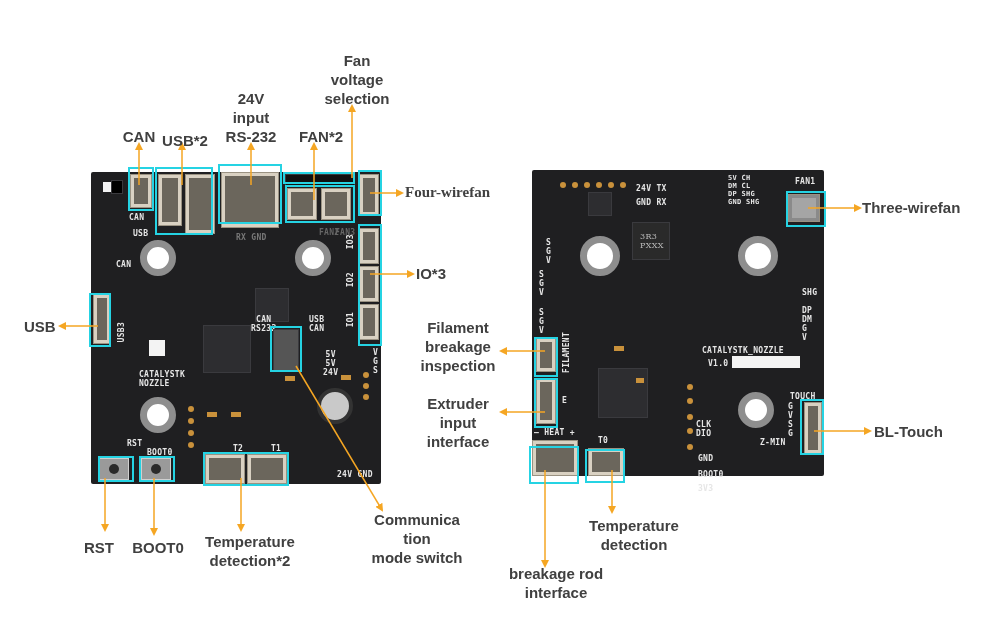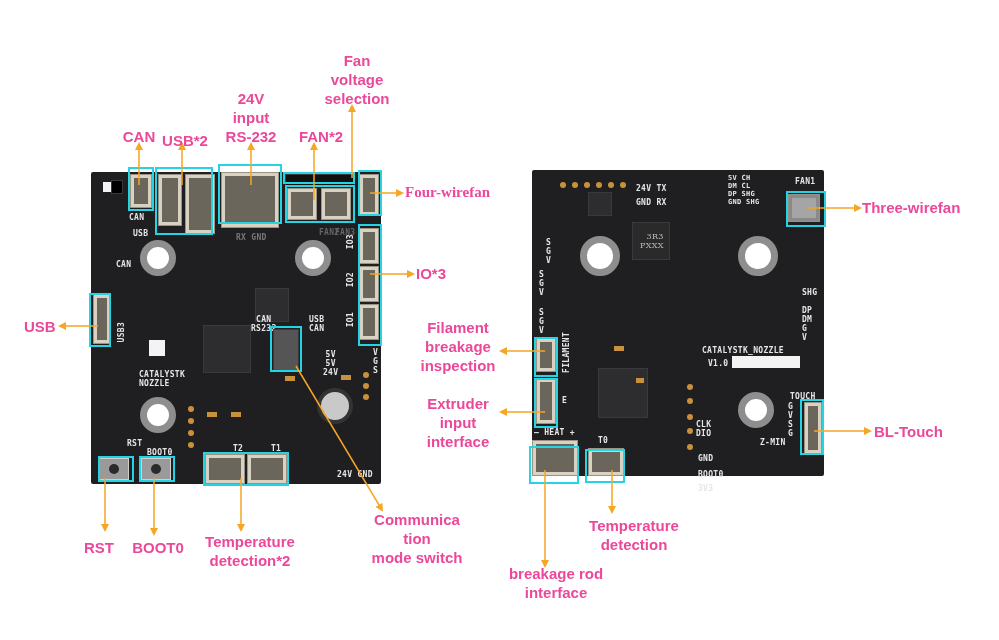--- a/index.html
+++ b/index.html
@@ -1,19 +1,19 @@
 <!DOCTYPE html>
 <html><head>
 <meta charset="utf-8">
 <style>
   html, body { margin: 0; padding: 0; background: #ffffff; }
   body { width: 999px; height: 640px; position: relative; overflow: hidden;
          font-family: "DejaVu Sans", sans-serif; }
   .board { position: absolute; background: #1f1f21; border-radius: 2px; }
-  .label { position: absolute; color: #ec4899; font-size: 15px; font-weight: bold; line-height: 19px;
+  .label { position: absolute; color: #404040; font-size: 15px; font-weight: bold; line-height: 19px;
            text-align: center; white-space: pre-line; font-family: "Liberation Sans", sans-serif; }
   .label.left { text-align: left; }
   .silk { position: absolute; color: #e6e6e6; font-size: 8px; font-weight: bold; line-height: 9px;
           white-space: pre-line; font-family: "DejaVu Sans Mono", monospace; letter-spacing: 0.3px; }
   .hole { position: absolute; border-radius: 50%; background: #ffffff; border: 7px solid #8e8e8e; box-sizing: border-box; }
   .conn { position: absolute; background: #d9d1c2; border: 1px solid #9a9282; box-sizing: border-box; }
   .conn .inner { position: absolute; left: 3px; right: 3px; top: 3px; bottom: 3px; background: #6b665c; }
   .hl { position: absolute; border: 2px solid #25d3e3; box-sizing: border-box; }
   .chip { position: absolute; background: #2d2d30; border: 1px solid #3a3a3e; box-sizing: border-box; }
   .pad { position: absolute; width: 6px; height: 6px; background: #c9913b; border-radius: 50%; }
@@ -166,21 +166,21 @@
   <div class="pad" style="left:155px;top:258px;"></div>
   <div class="pad" style="left:155px;top:274px;"></div>
 
   <div class="silk" style="left:104px;top:12px;line-height:14px;">24V    TX
 GND    RX</div>
   <div class="silk" style="left:196px;top:4px;line-height:8px;font-size:7px;">5V   CH
 DM   CL
 DP   SHG
 GND  SHG</div>
   <div class="silk" style="left:263px;top:7px;">FAN1</div>
-  <div class="silk" style="left:108px;top:62px;color:#bbb;font-family:'DejaVu Serif',serif;font-weight:normal;text-align:right;">3R3
+  <div class="silk" style="left:108px;top:62px;color:#bbb;font-family:'DejaVu Serif',serif;font-weight:normal;text-align:left;">3R3
 PXXX</div>
   <div class="silk" style="left:14px;top:68px;">S
 G
 V</div>
   <div class="silk" style="left:7px;top:100px;">S
 G
 V</div>
   <div class="silk" style="left:7px;top:138px;">S
 G
 V</div>

